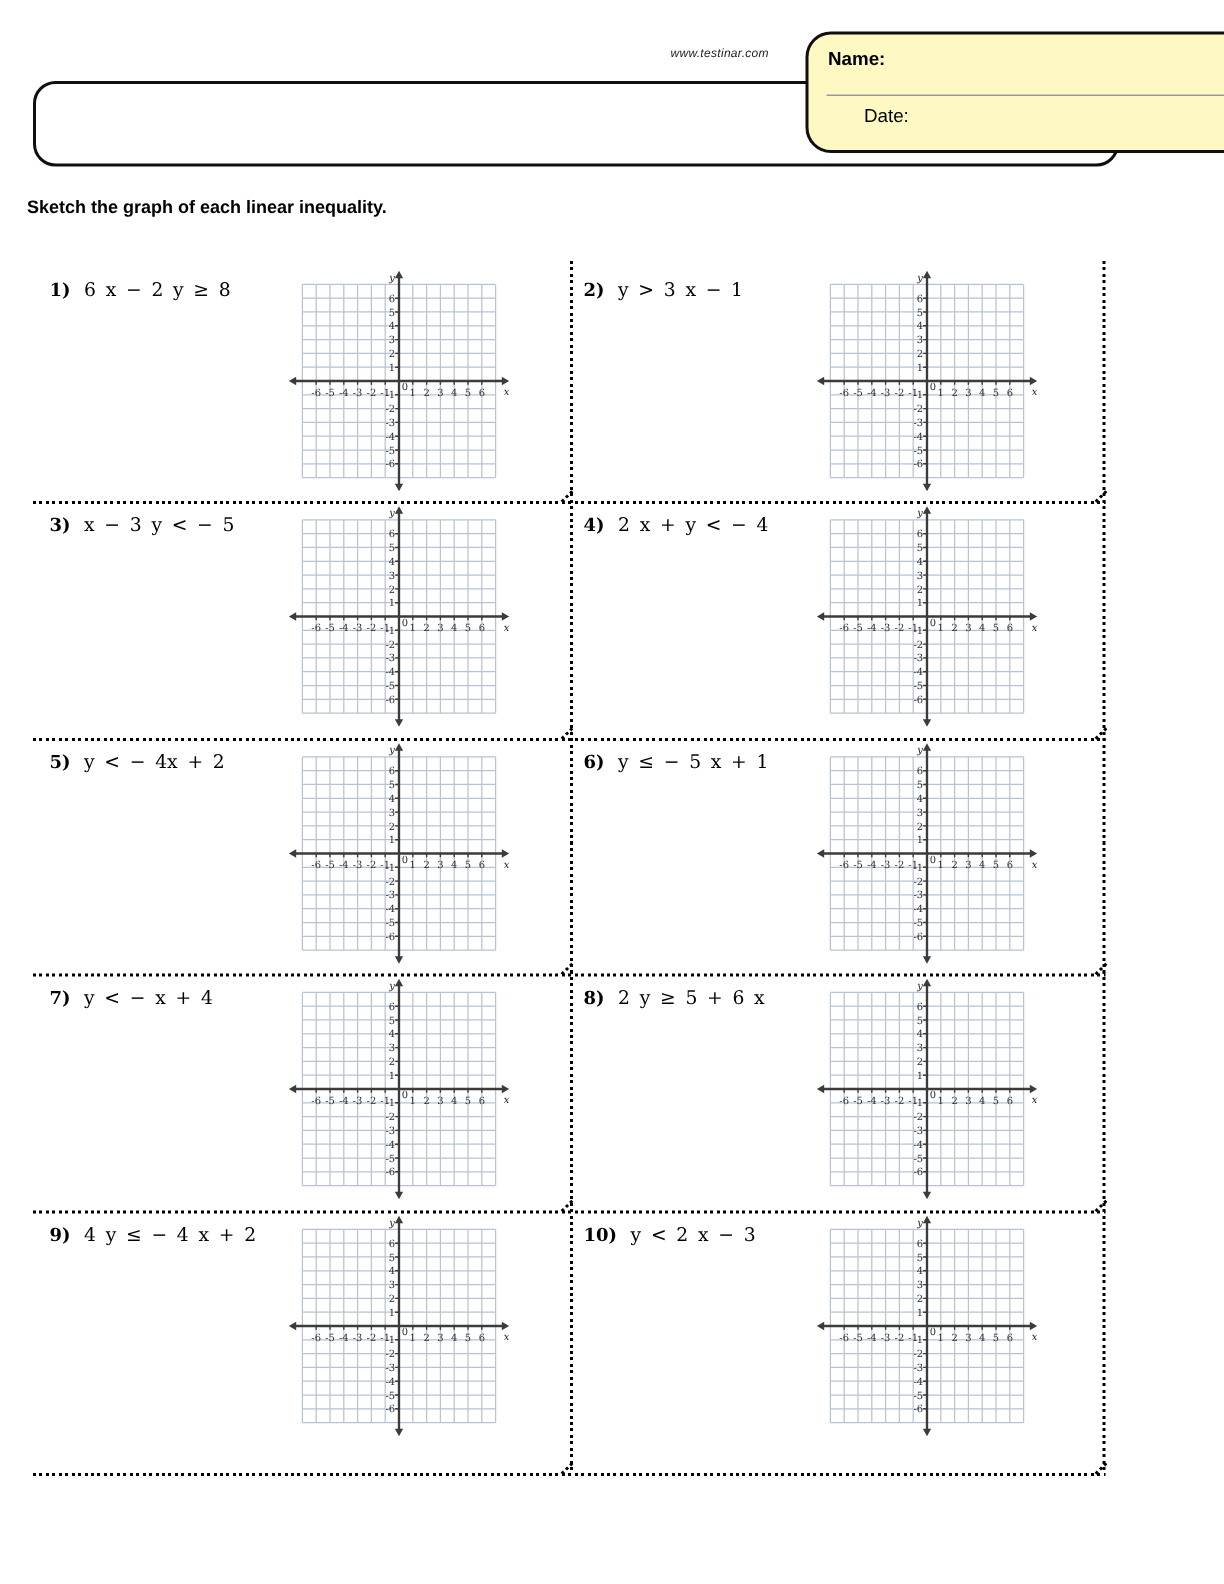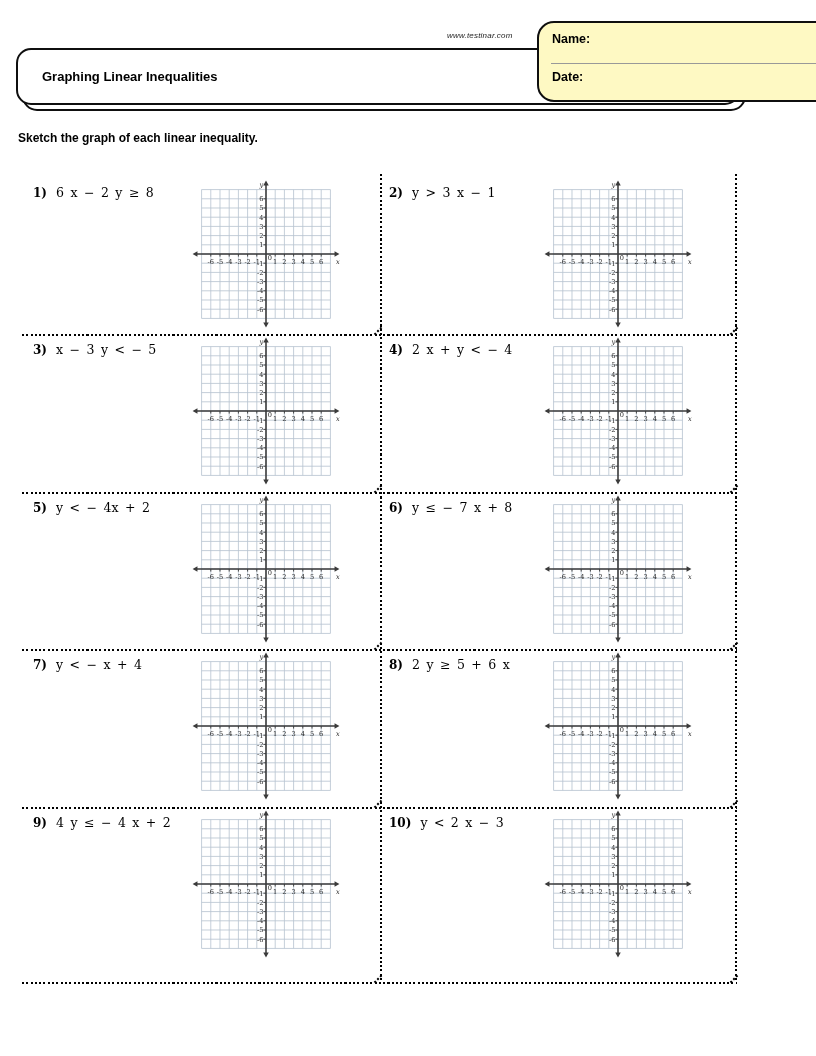--- a/index.html
+++ b/index.html
@@ -12,21 +12,21 @@
           border:2.5px solid #0f0f0f;border-radius:15px;z-index:1;box-sizing:border-box;}
   .tbox{position:absolute;left:16px;top:48px;width:724px;height:57px;
         border:2.5px solid #0f0f0f;border-radius:15px;background:#fff;z-index:2;
         display:flex;align-items:center;padding-left:24px;box-sizing:border-box;}
   .title{font-weight:700;font-size:13px;}
 
   .nbox{position:absolute;left:537px;top:21px;width:311px;height:81px;
         border:2.5px solid #0f0f0f;border-radius:17px;background:#fef9c3;z-index:3;box-sizing:border-box;}
   .nlabel{position:absolute;left:13px;top:9px;font-size:12.5px;font-weight:600;}
   .nline{position:absolute;left:12px;right:12px;top:40px;border-top:1.2px solid #999;}
-  .dlabel{position:absolute;left:13px;top:47px;font-size:12.5px;font-weight:700;}
+  .dlabel{position:absolute;left:0;top:47px;font-size:12.5px;font-weight:400;padding-left:37px;}
 
   .instr{position:absolute;left:18px;top:131px;font-size:12px;font-weight:700;}
 
   .hline{position:absolute;height:2px;left:22px;width:715px;
          background:repeating-linear-gradient(90deg,#000 0 2px,transparent 2px 4.3px);}
   .vline{position:absolute;width:2px;top:174px;height:808px;
          background:repeating-linear-gradient(180deg,#000 0 2px,transparent 2px 4.3px);}
   .flick{position:absolute;width:10px;border-top:2px dotted #000;transform:rotate(-45deg);}
 
   .cell{position:absolute;}
@@ -35,23 +35,20 @@
   .pexpr{font:12.5px "DejaVu Serif",serif;word-spacing:2.5px;}
   .pgrid{position:absolute;top:2px;}
 </style>
 </head>
 <body>
 
 <div class="page">
   <div class="site">www.testinar.com</div>
 
   <div class="shadow"></div>
-  <div class="tbox">
-    <span class="title">Graphing Linear Inequalities</span>
-  </div>
 
   <div class="nbox">
     <span class="nlabel">Name:</span>
     <div class="nline"></div>
     <span class="dlabel">Date:</span>
   </div>
 
   <div class="instr">Sketch the graph of each linear inequality.</div>
 
   <div id="separators">
@@ -280,21 +277,21 @@
               <text x="-0.28" y="6.26" text-anchor="end">-6</text>
               <text x="0.42" y="0.66" text-anchor="middle">0</text>
               <text x="7.8" y="1.05" text-anchor="middle" font-style="italic">x</text>
               <text x="-0.3" y="-7.28" text-anchor="end" font-style="italic">y</text>
             </g>
   </svg></div>
       </div>
       <div class="cell" style="left: 380px; top: 492px; width: 355px; height: 157px;">
         <div class="phead" style="padding-left:9px">
           <span class="pnum">6)</span>
-          <span class="pexpr">y ≤ − 7 x + 8</span>
+          <span class="pexpr">y ≤ − 5 x + 1</span>
         </div>
         <div class="pgrid" style="left:162px"><svg width="152" height="150" viewBox="-8.26 -8.15 16.52 16.3" xmlns="http://www.w3.org/2000/svg">
     <path d="M -7 -7 L -7 7 M -6 -7 L -6 7 M -5 -7 L -5 7 M -4 -7 L -4 7 M -3 -7 L -3 7 M -2 -7 L -2 7 M -1 -7 L -1 7 M 0 -7 L 0 7 M 1 -7 L 1 7 M 2 -7 L 2 7 M 3 -7 L 3 7 M 4 -7 L 4 7 M 5 -7 L 5 7 M 6 -7 L 6 7 M 7 -7 L 7 7 M -7 -7 L 7 -7 M -7 -6 L 7 -6 M -7 -5 L 7 -5 M -7 -4 L 7 -4 M -7 -3 L 7 -3 M -7 -2 L 7 -2 M -7 -1 L 7 -1 M -7 0 L 7 0 M -7 1 L 7 1 M -7 2 L 7 2 M -7 3 L 7 3 M -7 4 L 7 4 M -7 5 L 7 5 M -7 6 L 7 6 M -7 7 L 7 7" fill="none" stroke="#b7c3d1" stroke-width="0.09"></path>
     <path d="M -7.55 0 H 7.55 M 0 -7.55 V 7.55" stroke="#3b3b3b" stroke-width="0.17" fill="none"></path>
     <path d="M -6 0 L -6 0.28 M -5 0 L -5 0.28 M -4 0 L -4 0.28 M -3 0 L -3 0.28 M -2 0 L -2 0.28 M -1 0 L -1 0.28 M 1 0 L 1 0.28 M 2 0 L 2 0.28 M 3 0 L 3 0.28 M 4 0 L 4 0.28 M 5 0 L 5 0.28 M 6 0 L 6 0.28 M -0.28 -6 L 0 -6 M -0.28 -5 L 0 -5 M -0.28 -4 L 0 -4 M -0.28 -3 L 0 -3 M -0.28 -2 L 0 -2 M -0.28 -1 L 0 -1 M -0.28 1 L 0 1 M -0.28 2 L 0 2 M -0.28 3 L 0 3 M -0.28 4 L 0 4 M -0.28 5 L 0 5 M -0.28 6 L 0 6" stroke="#3b3b3b" stroke-width="0.1" fill="none"></path>
     <path d="M 7.98 0 L 7.45 -0.3 L 7.45 0.3 Z  M -7.98 0 L -7.45 -0.3 L -7.45 0.3 Z
                 M 0 -7.98 L -0.3 -7.45 L 0.3 -7.45 Z  M 0 7.98 L -0.3 7.45 L 0.3 7.45 Z" fill="#3b3b3b"></path>
     <g font-size="0.72" fill="#2b2b2b" font-family="'DejaVu Serif',serif">
               <text x="-6" y="1.08" text-anchor="middle">-6</text>
               <text x="-5" y="1.08" text-anchor="middle">-5</text>

